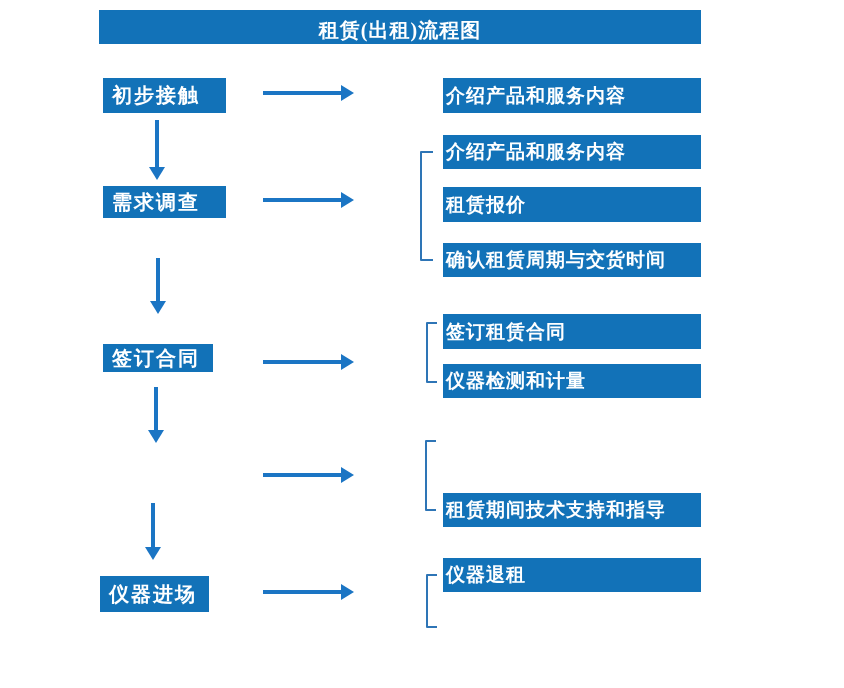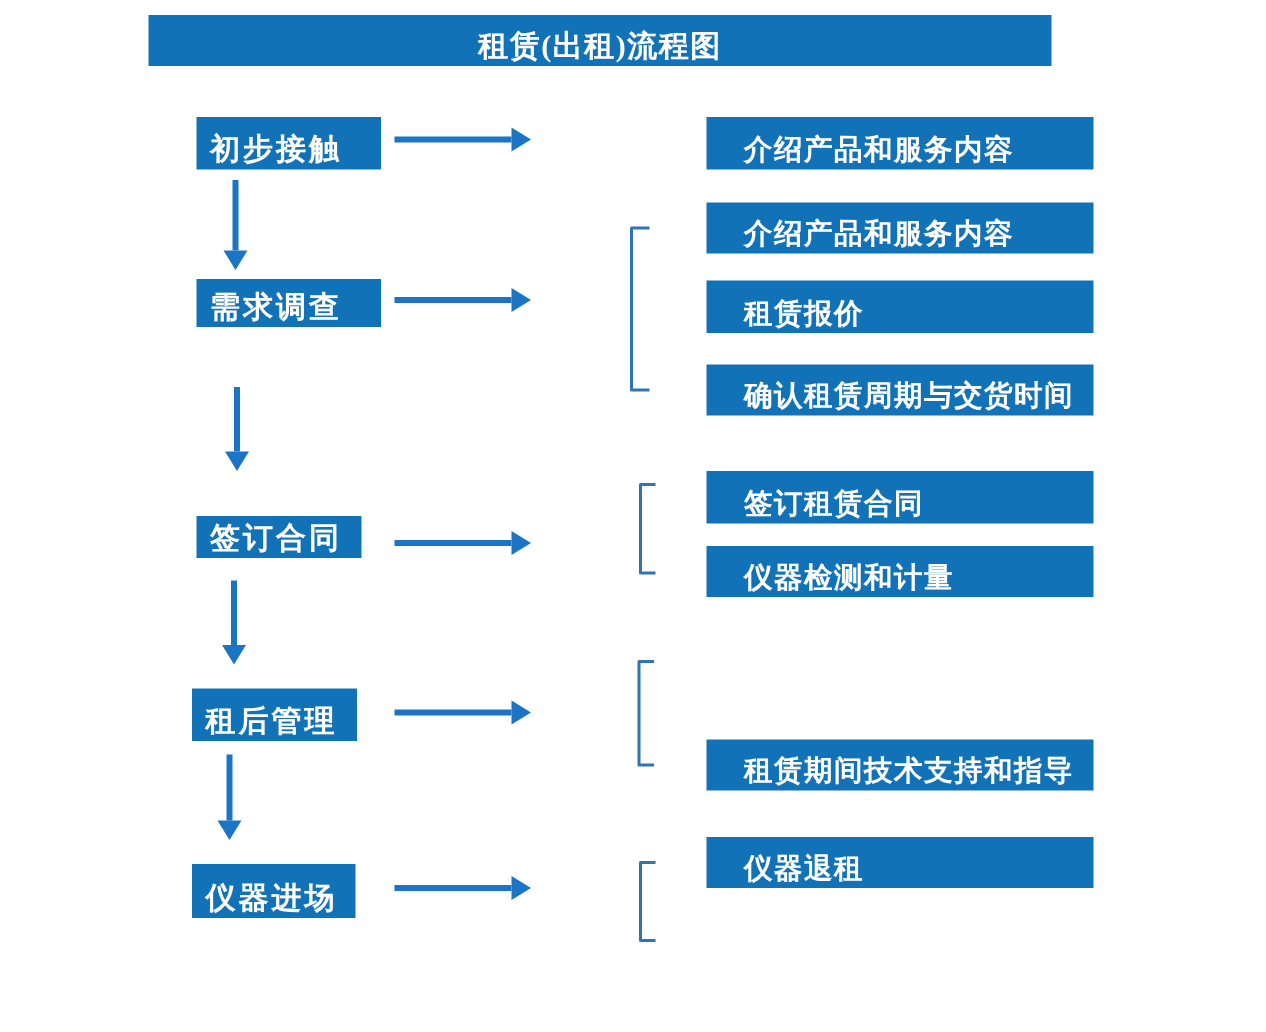--- a/index.html
+++ b/index.html
@@ -26,36 +26,35 @@
     left: 99px; top: 10px; width: 602px; height: 34px;
     background: var(--box-blue);
     color: var(--text-white);
     display: flex; align-items: flex-end; justify-content: center;
     font-size: 20px; font-weight: bold; letter-spacing: 1px;
   }
   .box {
     position: absolute;
     background: var(--box-blue);
     color: var(--text-white);
-    display: flex; align-items: flex-end;
+    display: flex; align-items: center;
     font-weight: bold;
     white-space: nowrap;
     overflow: hidden;
-    margin-left: 28px;
   }
   .step {
     font-size: 20px;
     letter-spacing: 2px;
     padding-left: 9px;
   }
   .detail {
     left: 443px; width: 258px;
     font-size: 19px;
     letter-spacing: 1px;
-    padding-left: 25px;
+    padding-left: 3px;
   }
   .overlay {
     position: absolute; left: 0; top: 0;
     width: 844px; height: 688px;
     pointer-events: none;
   }
   .shaft { stroke: var(--arrow-blue); stroke-width: 4; fill: none; }
   .head  { fill: var(--arrow-blue); stroke: none; }
   .bracket { stroke: var(--bracket-blue); stroke-width: 2; fill: none; stroke-linejoin: round; }
 </style>
@@ -69,23 +68,20 @@
   </div>
 
   <div class="box step" style="left:103px;top:78px;width:123px;height:35px">
     <span>初步接触</span>
   </div>
   <div class="box step" style="left:103px;top:186px;width:123px;height:32px">
     <span>需求调查</span>
   </div>
   <div class="box step" style="left:103px;top:344px;width:110px;height:28px">
     <span>签订合同</span>
-  </div>
-  <div class="box step" style="left:100px;top:459px;width:110px;height:35px">
-    <span>租后管理</span>
   </div>
   <div class="box step" style="left:100px;top:576px;width:109px;height:36px">
     <span>仪器进场</span>
   </div>
 
   <div class="box detail" style="top:78px;height:35px">
     <span>介绍产品和服务内容</span>
   </div>
   <div class="box detail" style="top:135px;height:34px">
     <span>介绍产品和服务内容</span>

